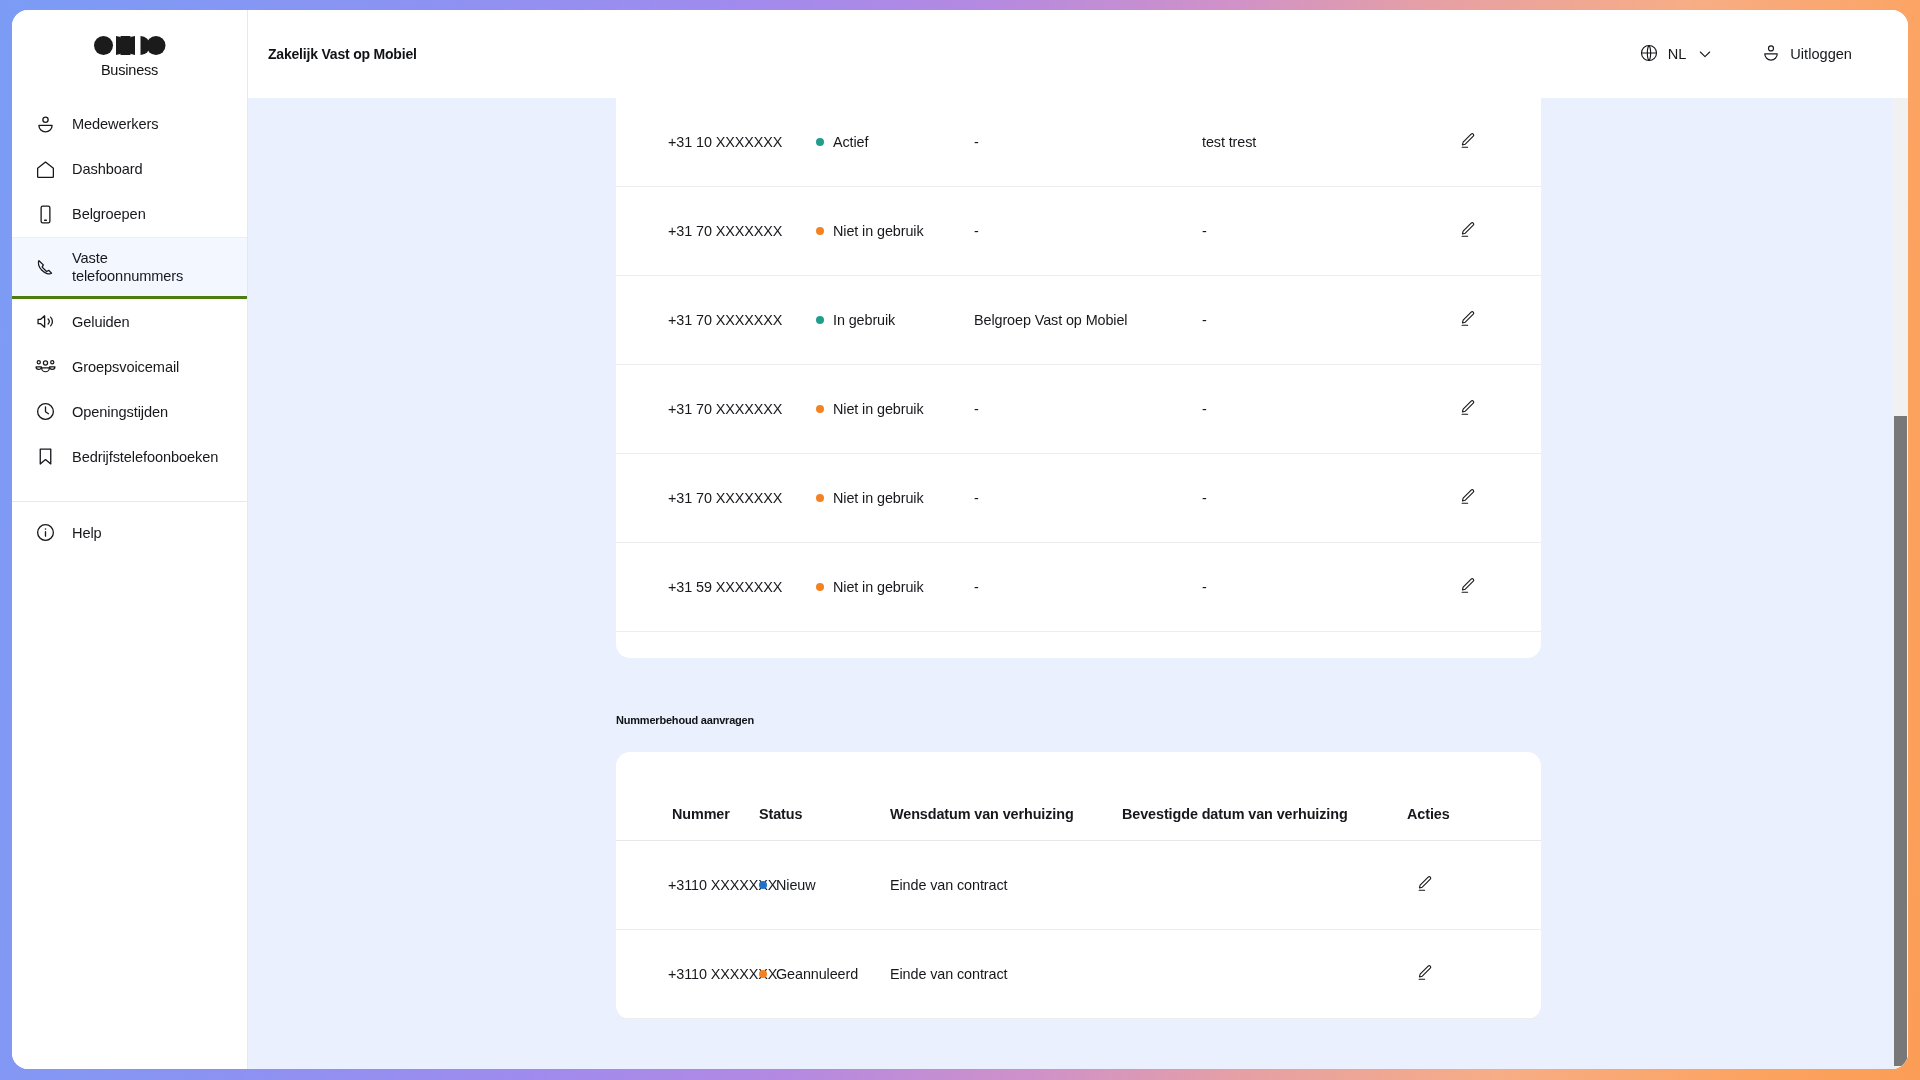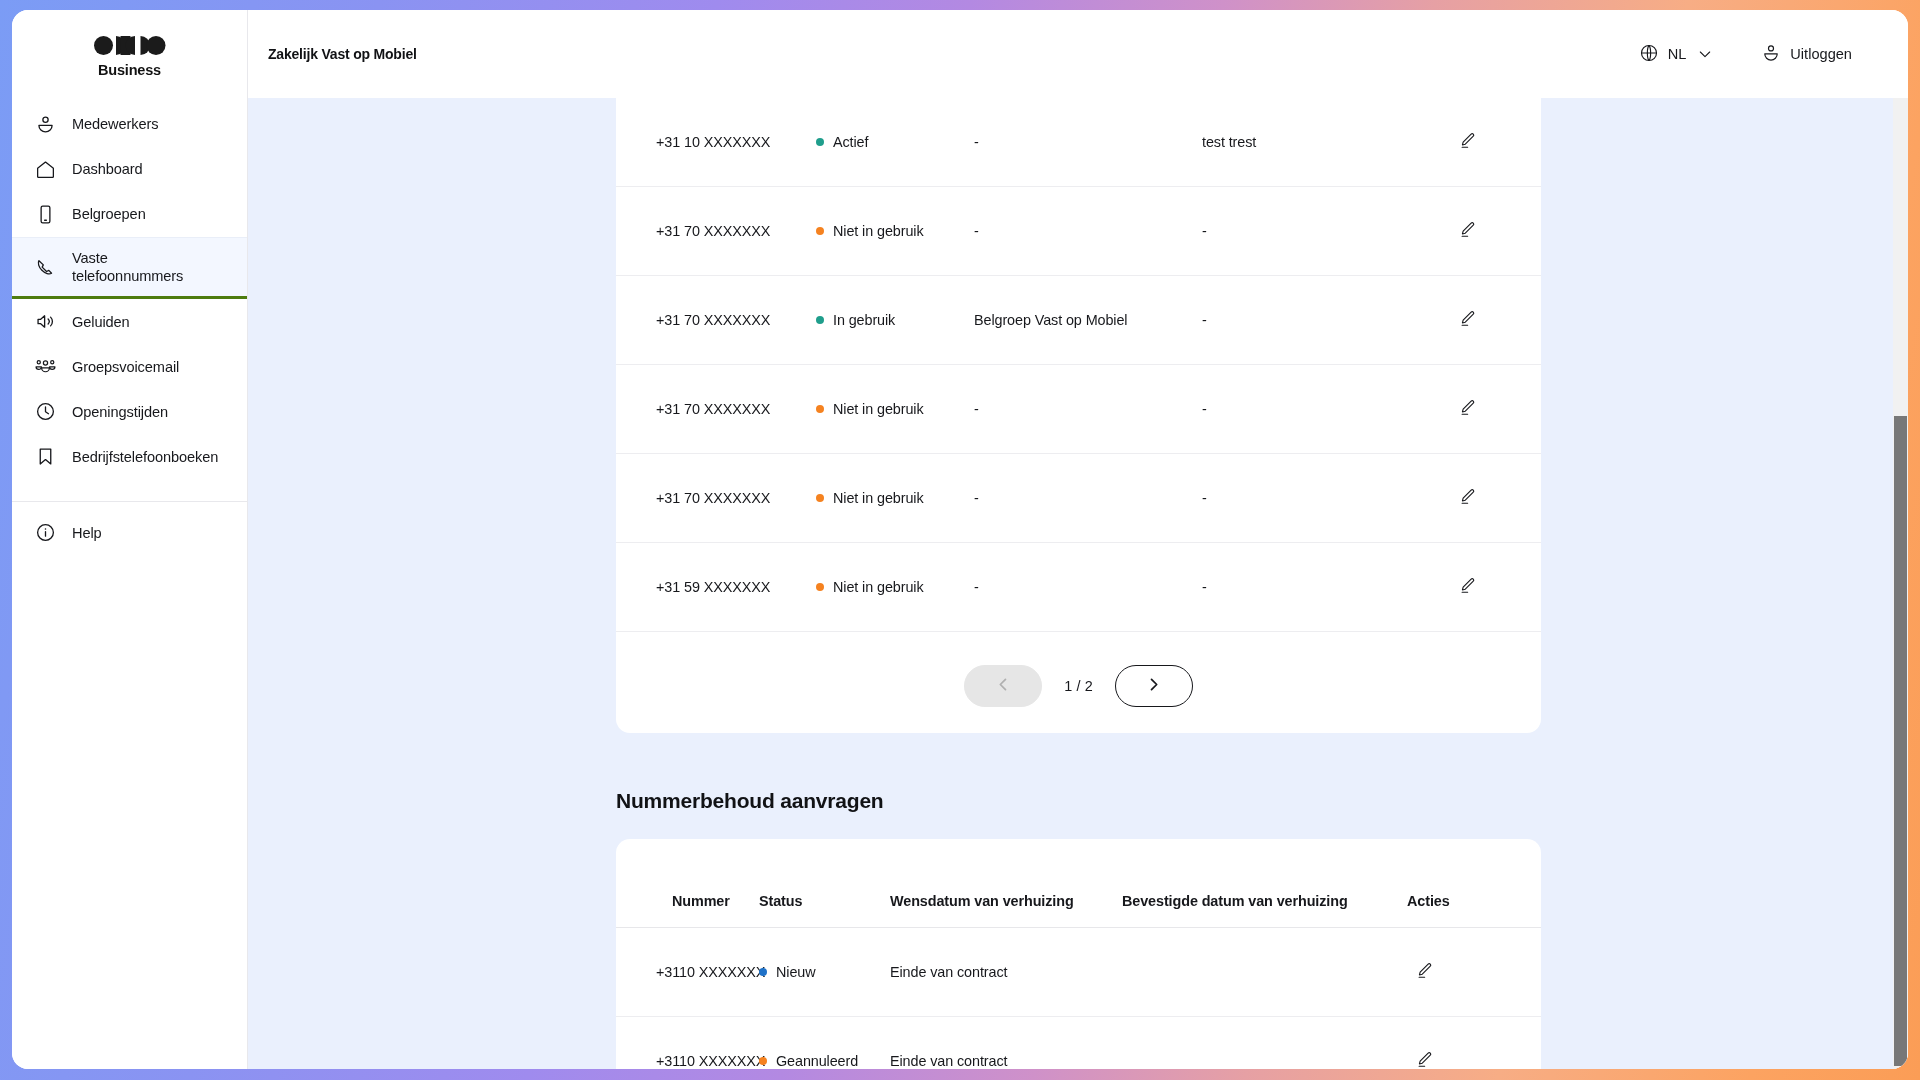--- a/index.html
+++ b/index.html
@@ -59,21 +59,21 @@
     display: flex;
     flex-direction: column;
     align-items: center;
     justify-content: center;
     gap: 3px;
     padding-top: 6px;
   }
   #brand-mark { display:block; }
   #brand-sub {
     font-size: 14.5px;
-    font-weight: 700;
+    font-weight: 400;
     color: #121212;
     letter-spacing: -0.2px;
   }
 
   .nav-list { padding-top: 4px; }
 
   .nav-item {
     display: flex;
     align-items: center;
     gap: 16px;
@@ -203,21 +203,21 @@
   .grid td {
     font-size: 14.4px;
     color: #17181c;
     padding: 27px 0 27px 0;
     border-bottom: 1px solid #ededf0;
     vertical-align: middle;
     letter-spacing: -0.1px;
   }
   .grid tr:last-child td { border-bottom: 1px solid #ededf0; }
 
-  .grid .pad-l { padding-left: 40px; }
+  .grid .pad-l { padding-left: 52px; }
   .grid thead th.pad-l { padding-left: 56px; }
 
   .num-cell { white-space: nowrap; }
 
   .status-cell { display: flex; align-items: center; gap: 9px; }
   .dot {
     width: 8px; height: 8px; border-radius: 50%;
     display: inline-block; flex: none;
   }
 
@@ -255,21 +255,21 @@
   #pg-label {
     font-size: 14.4px;
     color: #17181c;
     letter-spacing: 0.1px;
   }
 
   
   .section-title {
     width: 925px;
     margin-left: 368px;
-    font-size: 21px;
+    font-size: 11px;
     font-weight: 700;
     color: #111215;
     letter-spacing: -0.2px;
     padding: 56px 0 26px 0;
   }
 
   #card-porting { padding: 54px 0 0 0; }
 
   
   #scrollbar-track {
@@ -557,37 +557,20 @@
                     <td class="act-cell"><button class="edit-btn">
                         <span><svg width="19" height="19" viewBox="0 0 24 24" fill="none" stroke="currentColor" stroke-width="1.4" stroke-linecap="round" stroke-linejoin="round">
                             <path d="M16.6 3.9a1.9 1.9 0 0 1 2.7 2.7L9.2 16.7l-3.6.9.9-3.6z"></path>
                             <path d="M5.2 20.6h7"></path>
                           </svg></span>
                       </button></td>
                   </tr>
                 </tbody>
             </table>
 
-            <div id="pager">
-              <div class="pg-btn disabled">
-                <span>
-                  <svg width="19" height="19" viewBox="0 0 24 24" fill="none" stroke="currentColor" stroke-width="2.2" stroke-linecap="round" stroke-linejoin="round">
-                      <path d="M14.5 5.5 8 12l6.5 6.5"></path>
-                    </svg>
-                </span>
-              </div>
-              <div id="pg-label">1 / 2</div>
-              <div class="pg-btn">
-                <span>
-                  <svg width="19" height="19" viewBox="0 0 24 24" fill="none" stroke="currentColor" stroke-width="2.2" stroke-linecap="round" stroke-linejoin="round">
-                      <path d="M9.5 5.5 16 12l-6.5 6.5"></path>
-                    </svg>
-                </span>
-              </div>
-            </div>
           </section>
 
           <h2 class="section-title">Nummerbehoud aanvragen</h2>
 
           <section class="card" id="card-porting">
             <table class="grid" id="tbl-porting">
               <colgroup>
                   <col class="p0">
                   <col class="p1">
                   <col class="p2">

